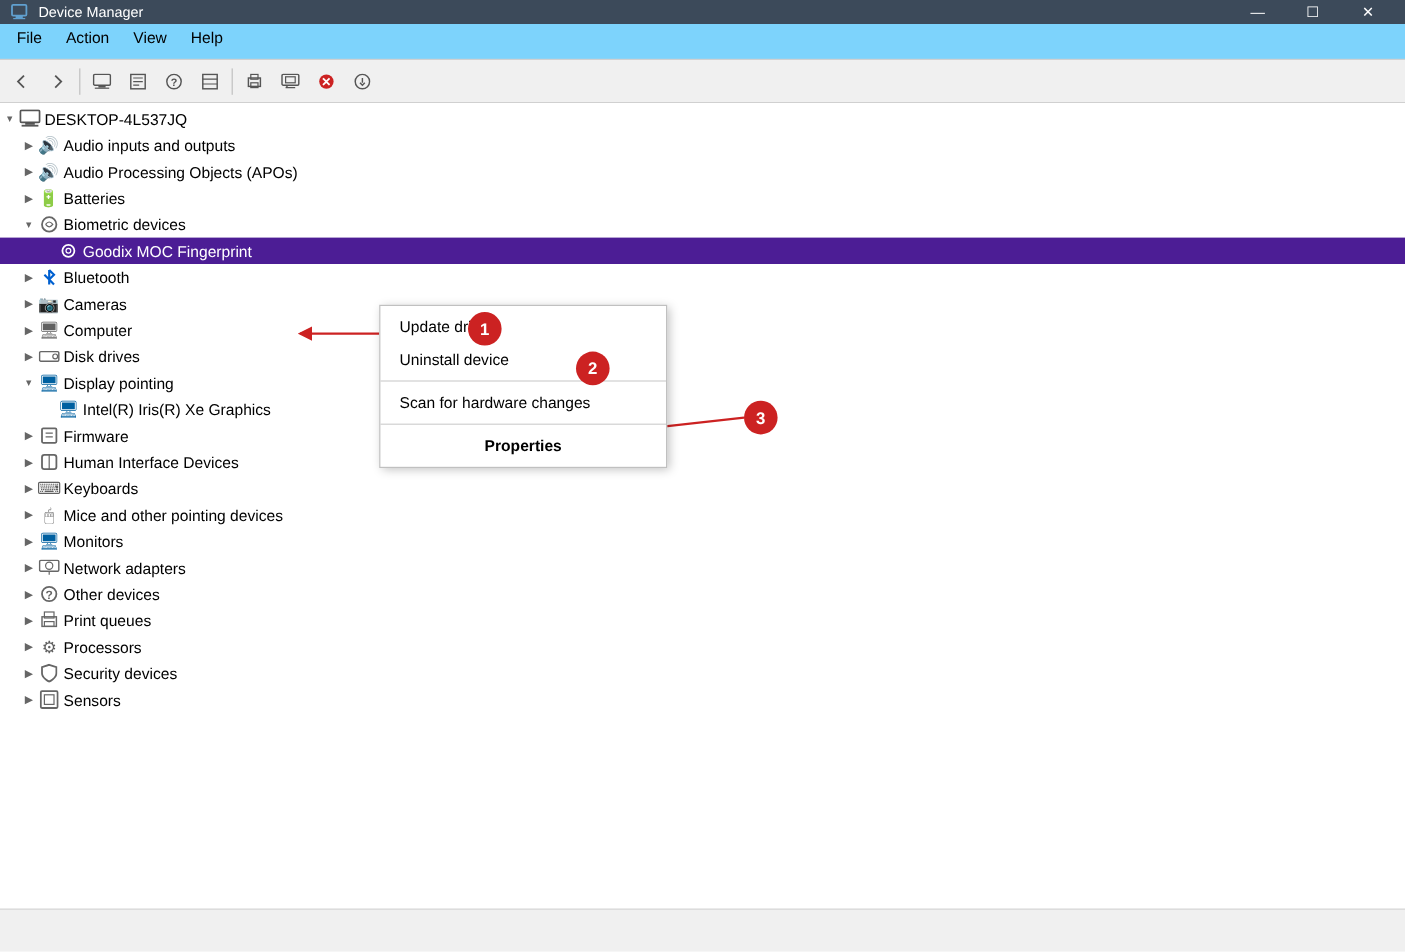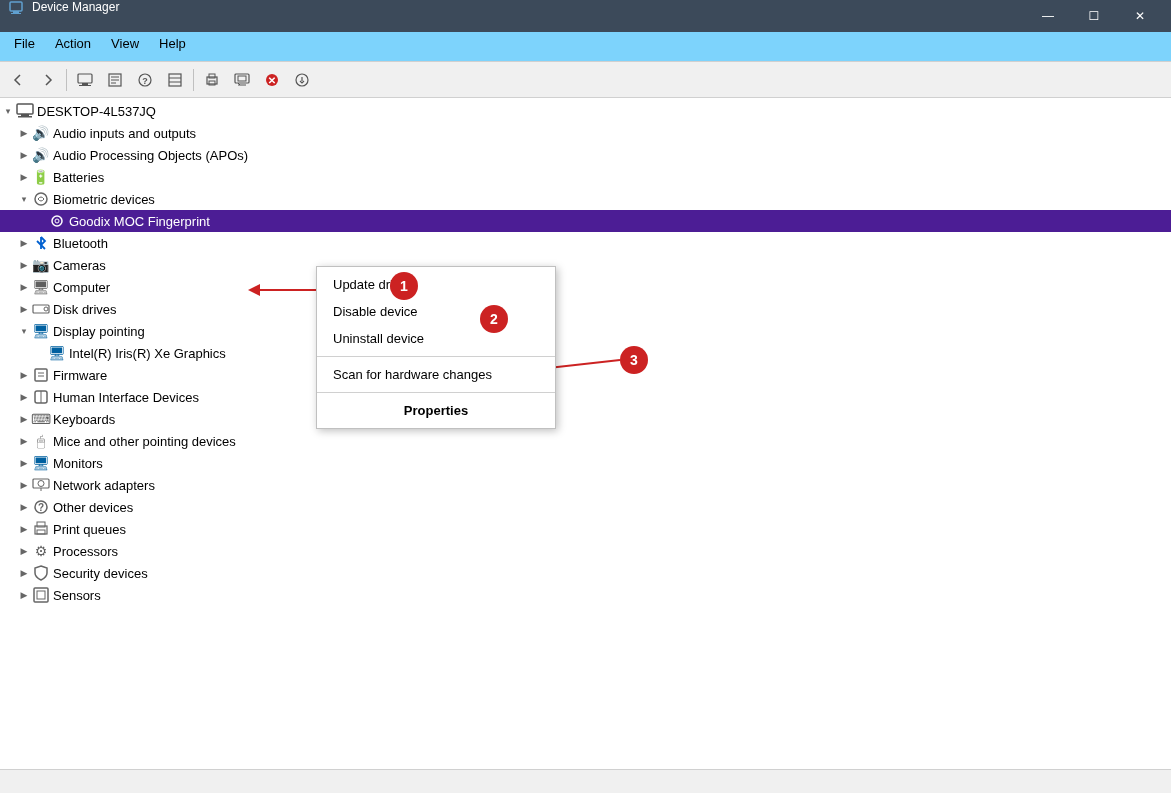--- a/index.html
+++ b/index.html
@@ -1,23 +1,23 @@
 <!DOCTYPE html>
 <html><head>
   <meta charset="utf-8">
   <style>
     * { box-sizing: border-box; margin: 0; padding: 0; }
     body { font-family: 'Segoe UI', sans-serif; font-size: 13px; background: #f0f0f0; width: 1171px; height: 793px; overflow: hidden; }
 
     
     .title-bar {
       background: #3c4a5a;
-      height: 32px;
+      height: 20px;
       display: flex;
-      align-items: flex-start;
+      align-items: center;
       padding: 0 8px;
       color: white;
       user-select: none;
     }
     .title-bar-icon { width: 16px; height: 16px; margin-right: 8px; }
     .title-bar-title { flex: 1; font-size: 12px; }
     .title-bar-controls { display: flex; gap: 0; }
     .title-bar-btn {
       width: 46px; height: 32px;
       display: flex; align-items: center; justify-content: center;
@@ -474,21 +474,20 @@
           <svg width="16" height="16" viewBox="0 0 16 16">
               <rect x="1" y="1" width="14" height="14" rx="1" fill="none" stroke="#666" stroke-width="1.5"></rect>
               <rect x="4" y="4" width="8" height="8" fill="none" stroke="#666" stroke-width="1"></rect>
             </svg>
         </div>
         <span class="item-label">Sensors</span>
       </div>
 
       <div class="context-menu">
         <div class="ctx-item">Update driver</div>
-        <div class="ctx-item">Disable device</div>
         <div class="ctx-item">Uninstall device</div>
         <div class="ctx-separator"></div>
         <div class="ctx-item">Scan for hardware changes</div>
         <div class="ctx-separator"></div>
         <div class="ctx-item bold">Properties</div>
       </div>
 
       <div class="annotation" style="top: 172px; left: 390px;">1</div>
 
       <svg style="position:absolute;top:170px;left:240px;pointer-events:none;overflow:visible;" width="160" height="40">

